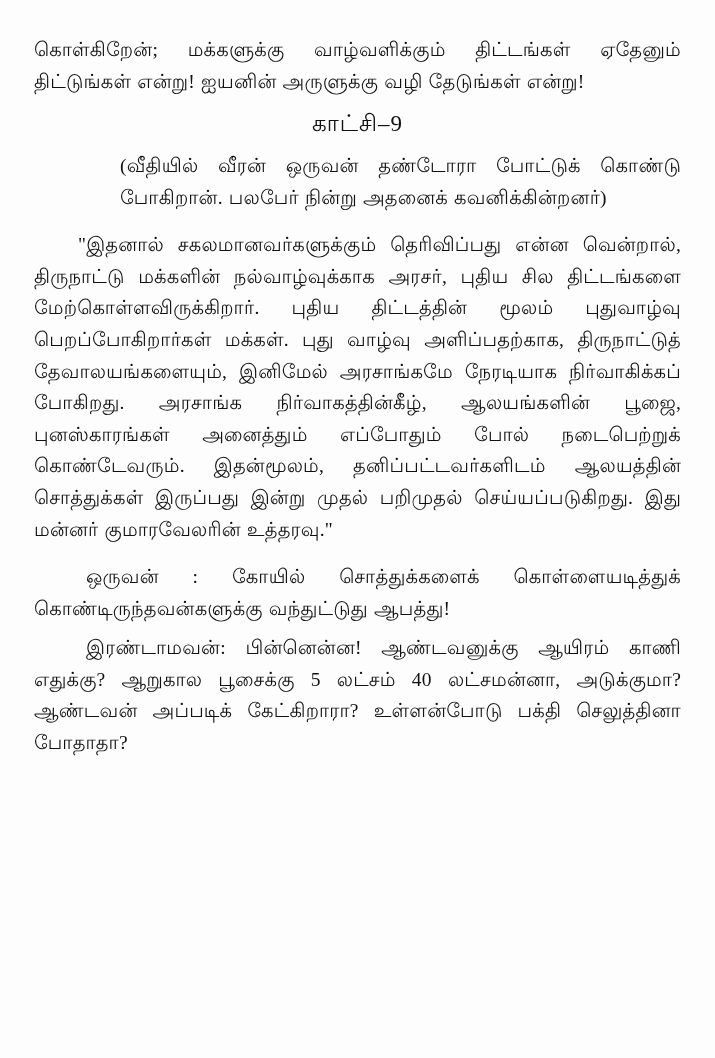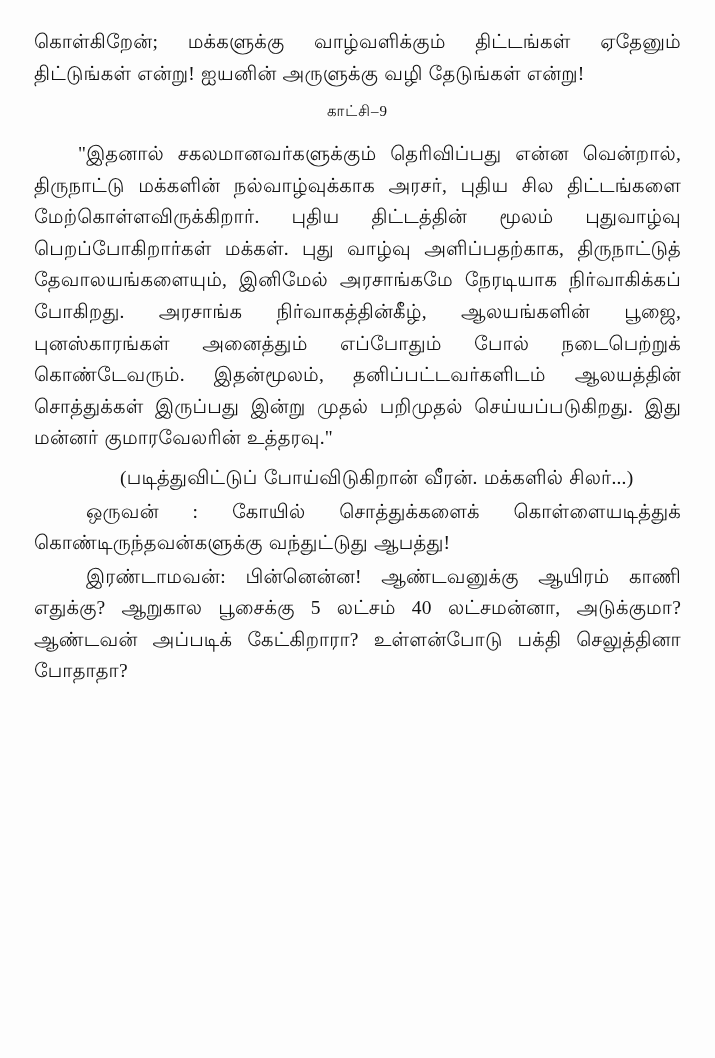--- a/index.html
+++ b/index.html
@@ -20,65 +20,65 @@
     box-sizing: border-box;
     padding: 26px 34px 18px 34px;
     background: #fdfdfd;
     overflow: hidden;
   }
   .blk {
     font-size: 19.5px;
     line-height: 1.62;
     text-align: justify;
     text-justify: inter-word;
-    margin: 0 0 2px 0;
+    margin: 8px 0 2px 0;
     letter-spacing: 0.2px;
     word-spacing: 1px;
   }
   .indent {
     text-indent: 52px;
   }
   .indent-lg {
     text-indent: 86px;
   }
   .hang-stage {
     padding-left: 86px;
     text-align: justify;
   }
   .quote-blk {
     text-indent: 44px;
   }
   .scene-heading {
     text-align: center;
-    font-size: 15px;
+    font-size: 23px;
     margin: 14px 0 10px 0;
     letter-spacing: 1px;
   }
   .sp {
     height: 6px;
   }
 </style>
 </head>
 <body>
 
 <div class="page">
 
   <p class="blk">கொள்கிறேன்; மக்களுக்கு வாழ்வளிக்கும் திட்டங்கள் ஏதேனும் திட்டுங்கள் என்று! ஐயனின் அருளுக்கு வழி தேடுங்கள் என்று!</p>
 
 
 
   <p class="scene-heading">காட்சி–9</p>
 
+  <p class="blk hang-stage">(வீதியில் வீரன் ஒருவன் தண்டோரா போட்டுக் கொண்டு போகிறான். பலபேர் நின்று அதனைக் கவனிக்கின்றனர்)</p>
 
   <div class="sp"></div>
 
   <p class="blk quote-blk">"இதனால் சகலமானவர்களுக்கும் தெரிவிப்பது என்ன வென்றால், திருநாட்டு மக்களின் நல்வாழ்வுக்காக அரசர், புதிய சில திட்டங்களை மேற்கொள்ளவிருக்கிறார். புதிய திட்டத்தின் மூலம் புதுவாழ்வு பெறப்போகிறார்கள் மக்கள். புது வாழ்வு அளிப்பதற்காக, திருநாட்டுத் தேவாலயங்களையும், இனிமேல் அரசாங்கமே நேரடியாக நிர்வாகிக்கப் போகிறது. அரசாங்க நிர்வாகத்தின்கீழ், ஆலயங்களின் பூஜை, புனஸ்காரங்கள் அனைத்தும் எப்போதும் போல் நடைபெற்றுக் கொண்டேவரும். இதன்மூலம், தனிப்பட்டவர்களிடம் ஆலயத்தின் சொத்துக்கள் இருப்பது இன்று முதல் பறிமுதல் செய்யப்படுகிறது. இது மன்னர் குமாரவேலரின் உத்தரவு."</p>
 
   <div class="sp"></div>
 
-  <p class="blk indent-lg">(படித்துவிட்டுப் போய்விடுகிறான் வீரன். மக்களில் சிலர்...)</p>
 
   <p class="blk indent">ஒருவன் : கோயில் சொத்துக்களைக் கொள்ளையடித்துக் கொண்டிருந்தவன்களுக்கு வந்துட்டுது ஆபத்து!</p>
 
   <p class="blk indent">இரண்டாமவன்: பின்னென்ன! ஆண்டவனுக்கு ஆயிரம் காணி எதுக்கு? ஆறுகால பூசைக்கு 5 லட்சம் 40 லட்சமன்னா, அடுக்குமா? ஆண்டவன் அப்படிக் கேட்கிறாரா? உள்ளன்போடு பக்தி செலுத்தினா போதாதா?</p>
 
 
 </div>
 
 </body></html>

